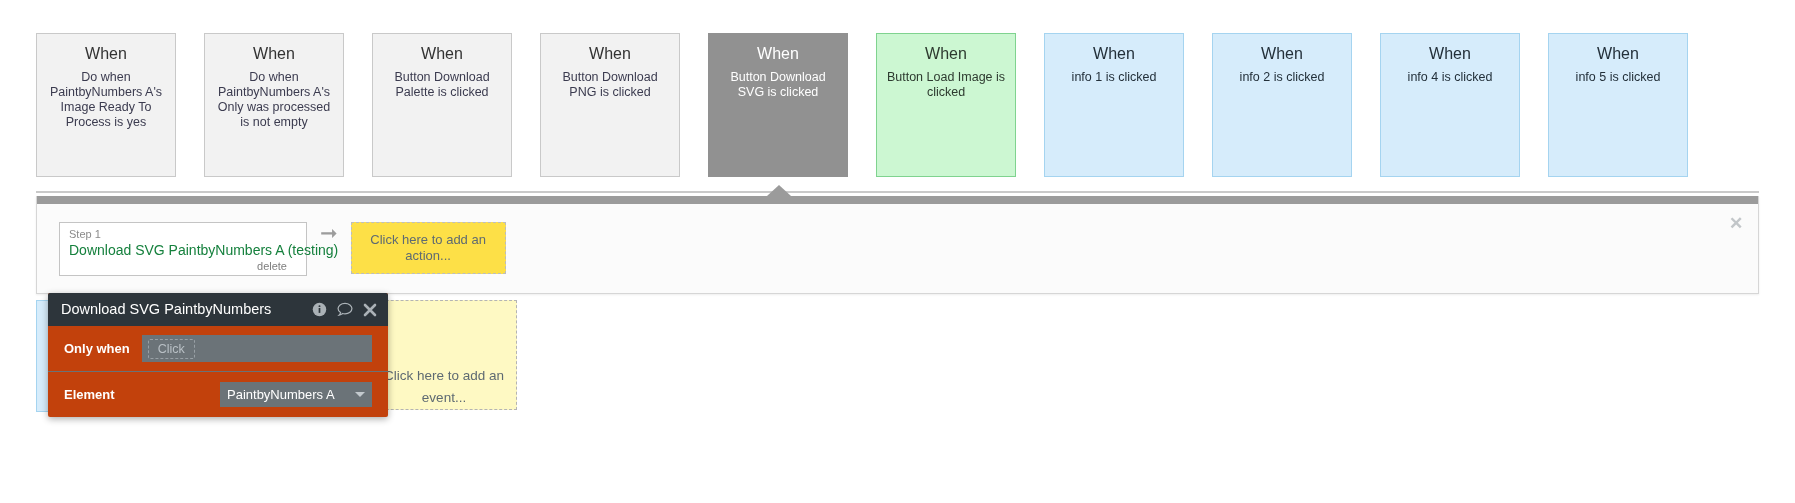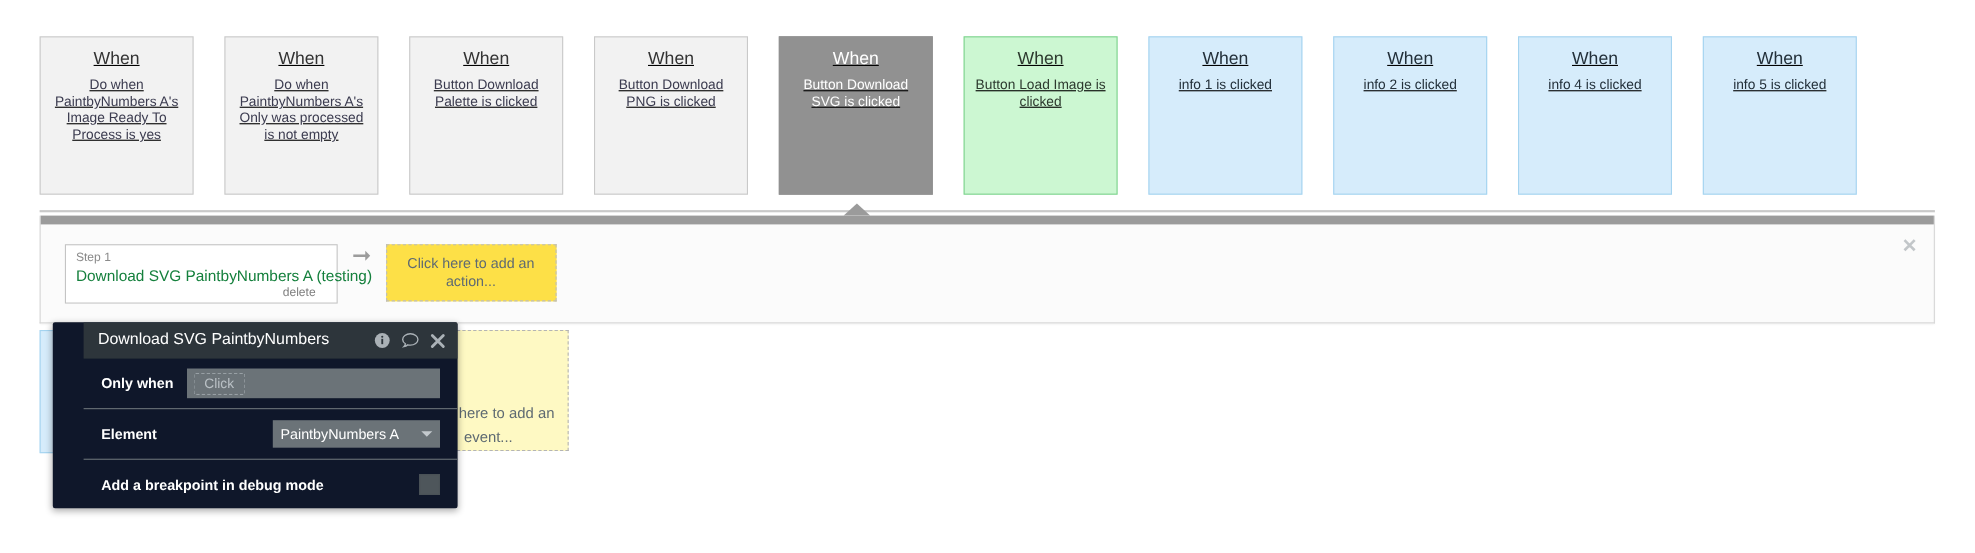--- a/index.html
+++ b/index.html
@@ -22,21 +22,20 @@
     position: absolute;
     left: 0;
     top: 0;
     width: 1795px;
     height: 196px;
     box-sizing: border-box;
     padding: 33px 0 0 36px;
     display: flex;
     align-items: flex-start;
     gap: 28px;
-    text-decoration: underline;
   }
   .event-card {
     width: 140px;
     height: 144px;
     box-sizing: border-box;
     border: 1px solid #c9c9c9;
     background: #f2f2f2;
     padding: 10px 8px 0 8px;
     text-align: center;
     cursor: pointer;
@@ -221,25 +220,24 @@
     border: 1px solid #a5d4f0;
     box-sizing: border-box;
   }
 
   
   .prop-popup {
     position: absolute;
     left: 48px;
     top: 293px;
     width: 340px;
-    background: #0f172a;
+    background: #c2410c;
     box-shadow: 0 2px 7px rgba(0,0,0,0.33);
     border-radius: 2px;
     overflow: hidden;
-    padding-left: 28px;
   }
   .prop-header {
     height: 33px;
     background: #2d353b;
     display: flex;
     align-items: center;
     padding: 0 11px 0 13px;
   }
   .prop-header .ptitle {
     flex: 1;
@@ -448,20 +446,16 @@
     </div>
 
     <div class="prop-row">
       <span class="plabel">Element</span>
       <div class="select-field">
         <span class="sel-value">PaintbyNumbers A</span>
         <span class="select-caret"></span>
       </div>
     </div>
 
-    <div class="prop-row checkbox-row">
-      <span class="plabel normal">Add a breakpoint in debug mode</span>
-      <span class="prop-checkbox"></span>
-    </div>
 
   </div>
 
 </div>
 
 </body></html>

